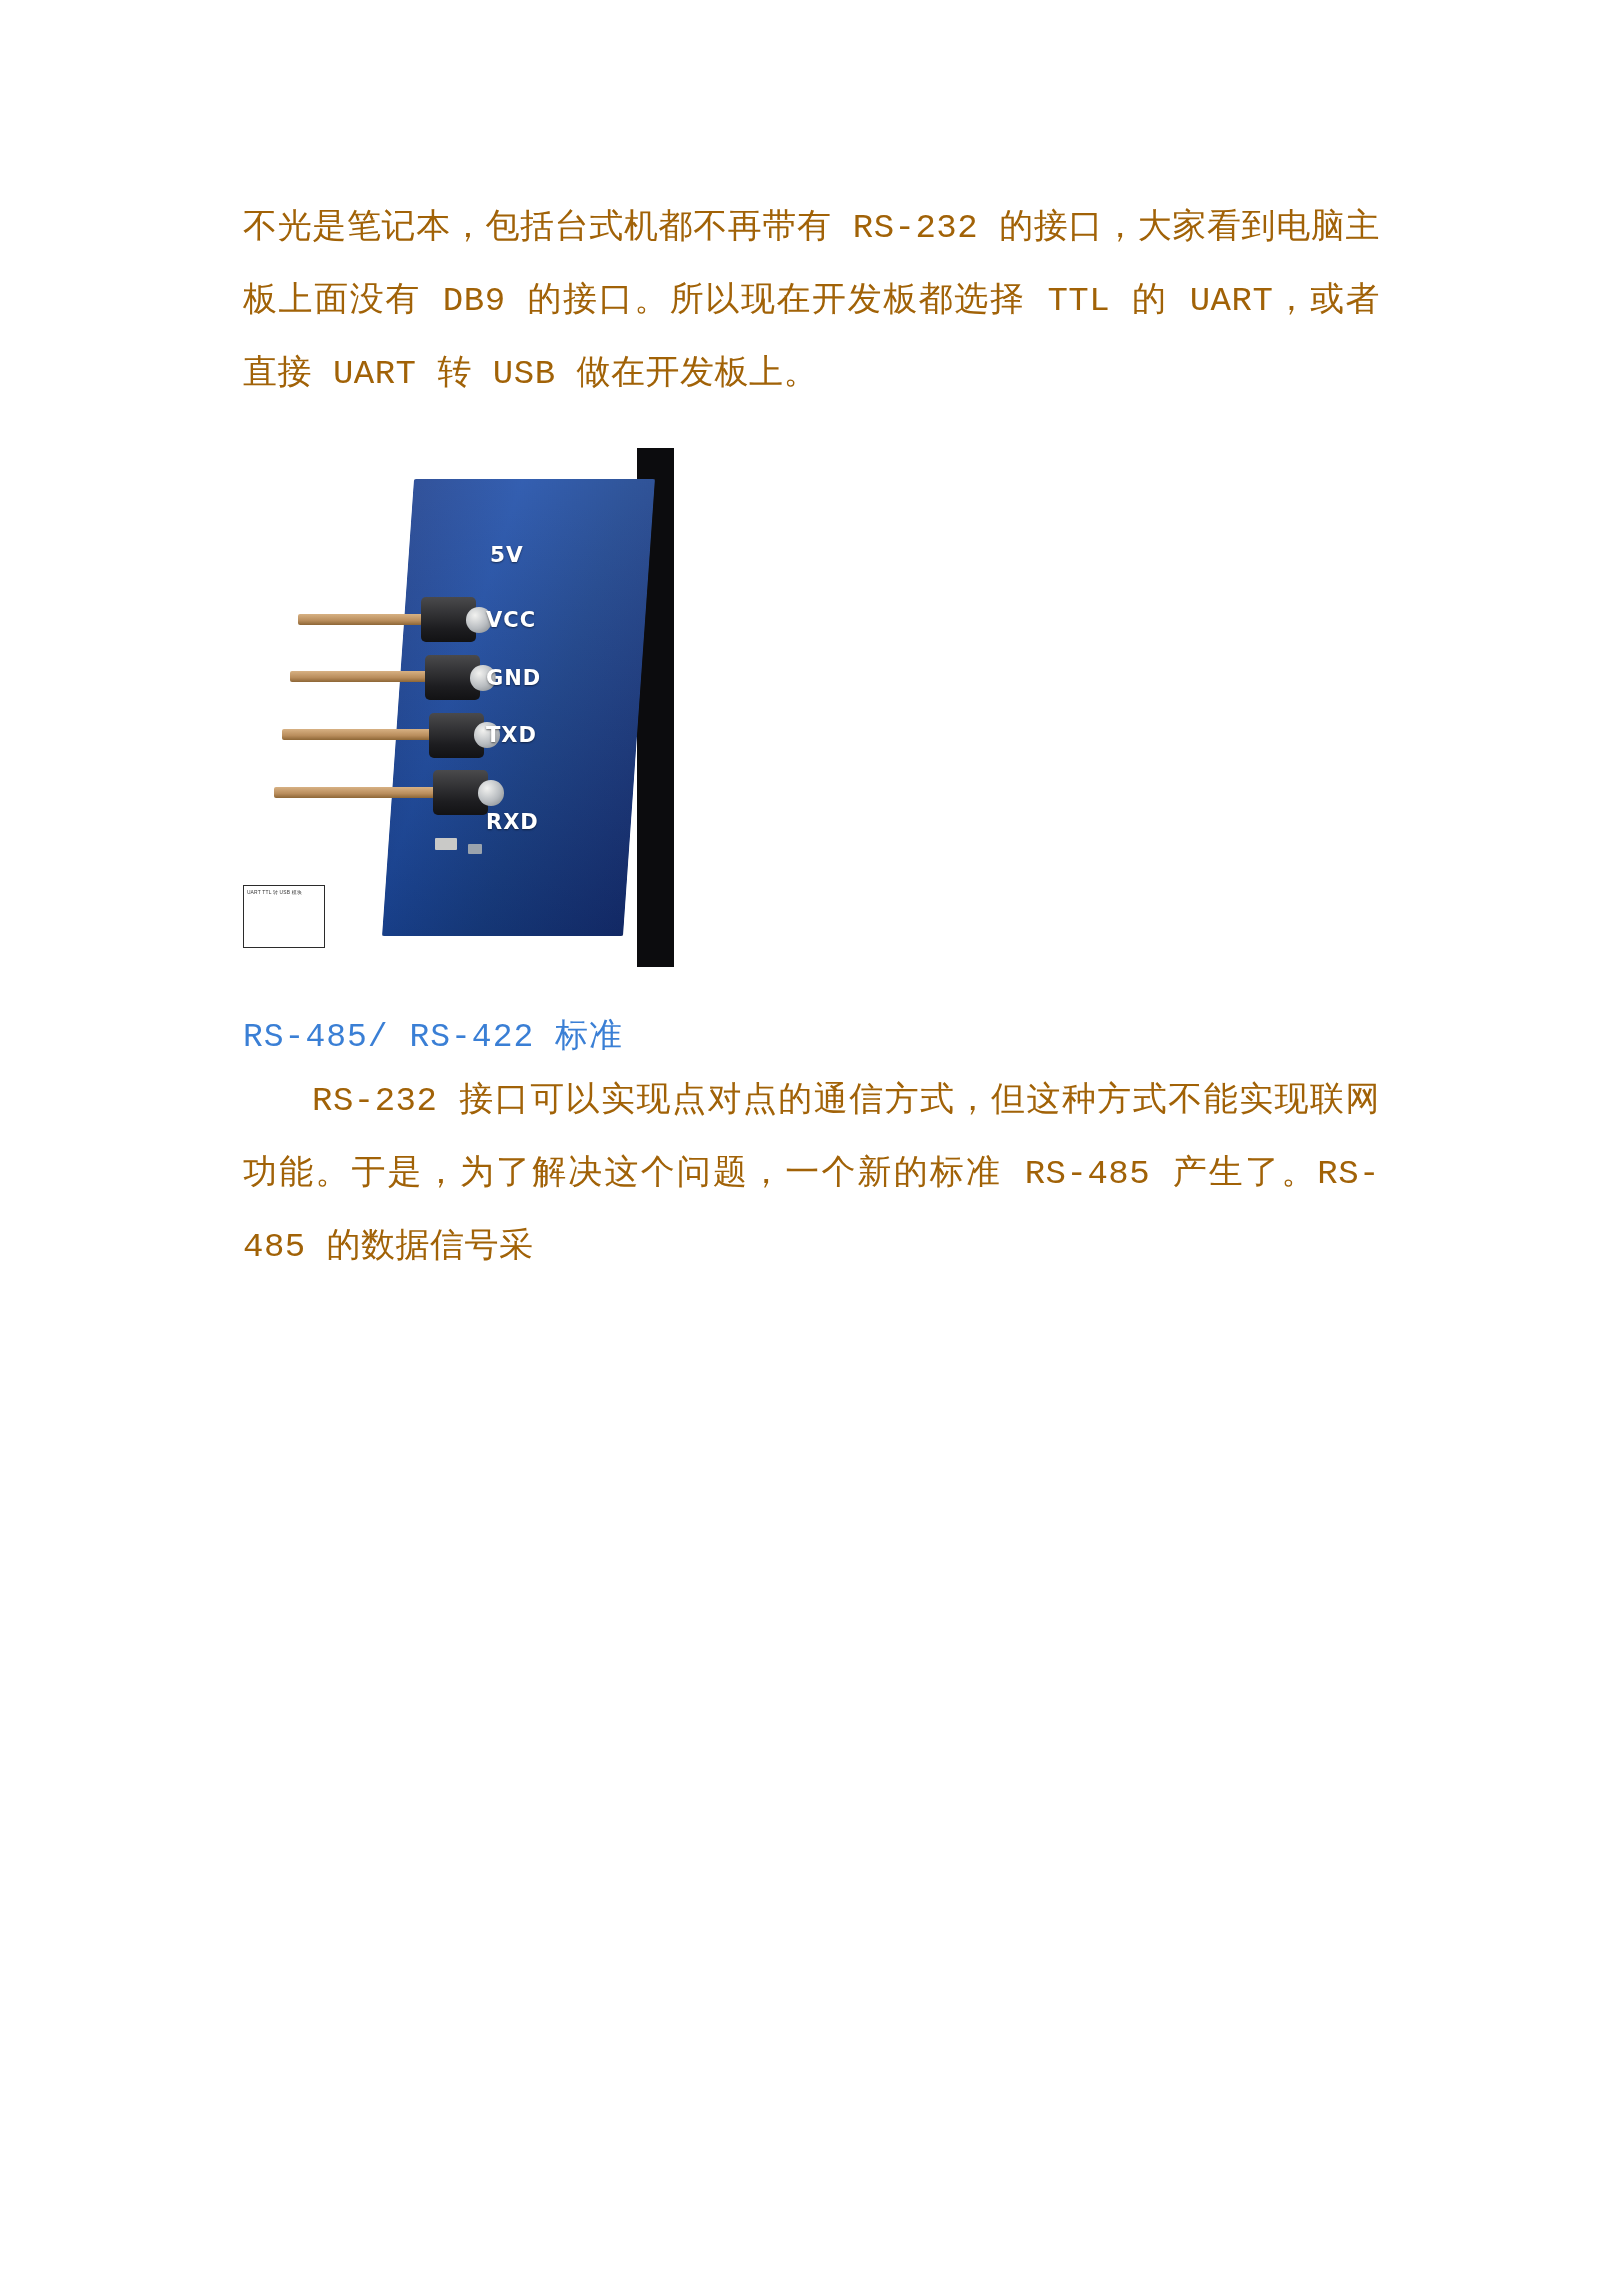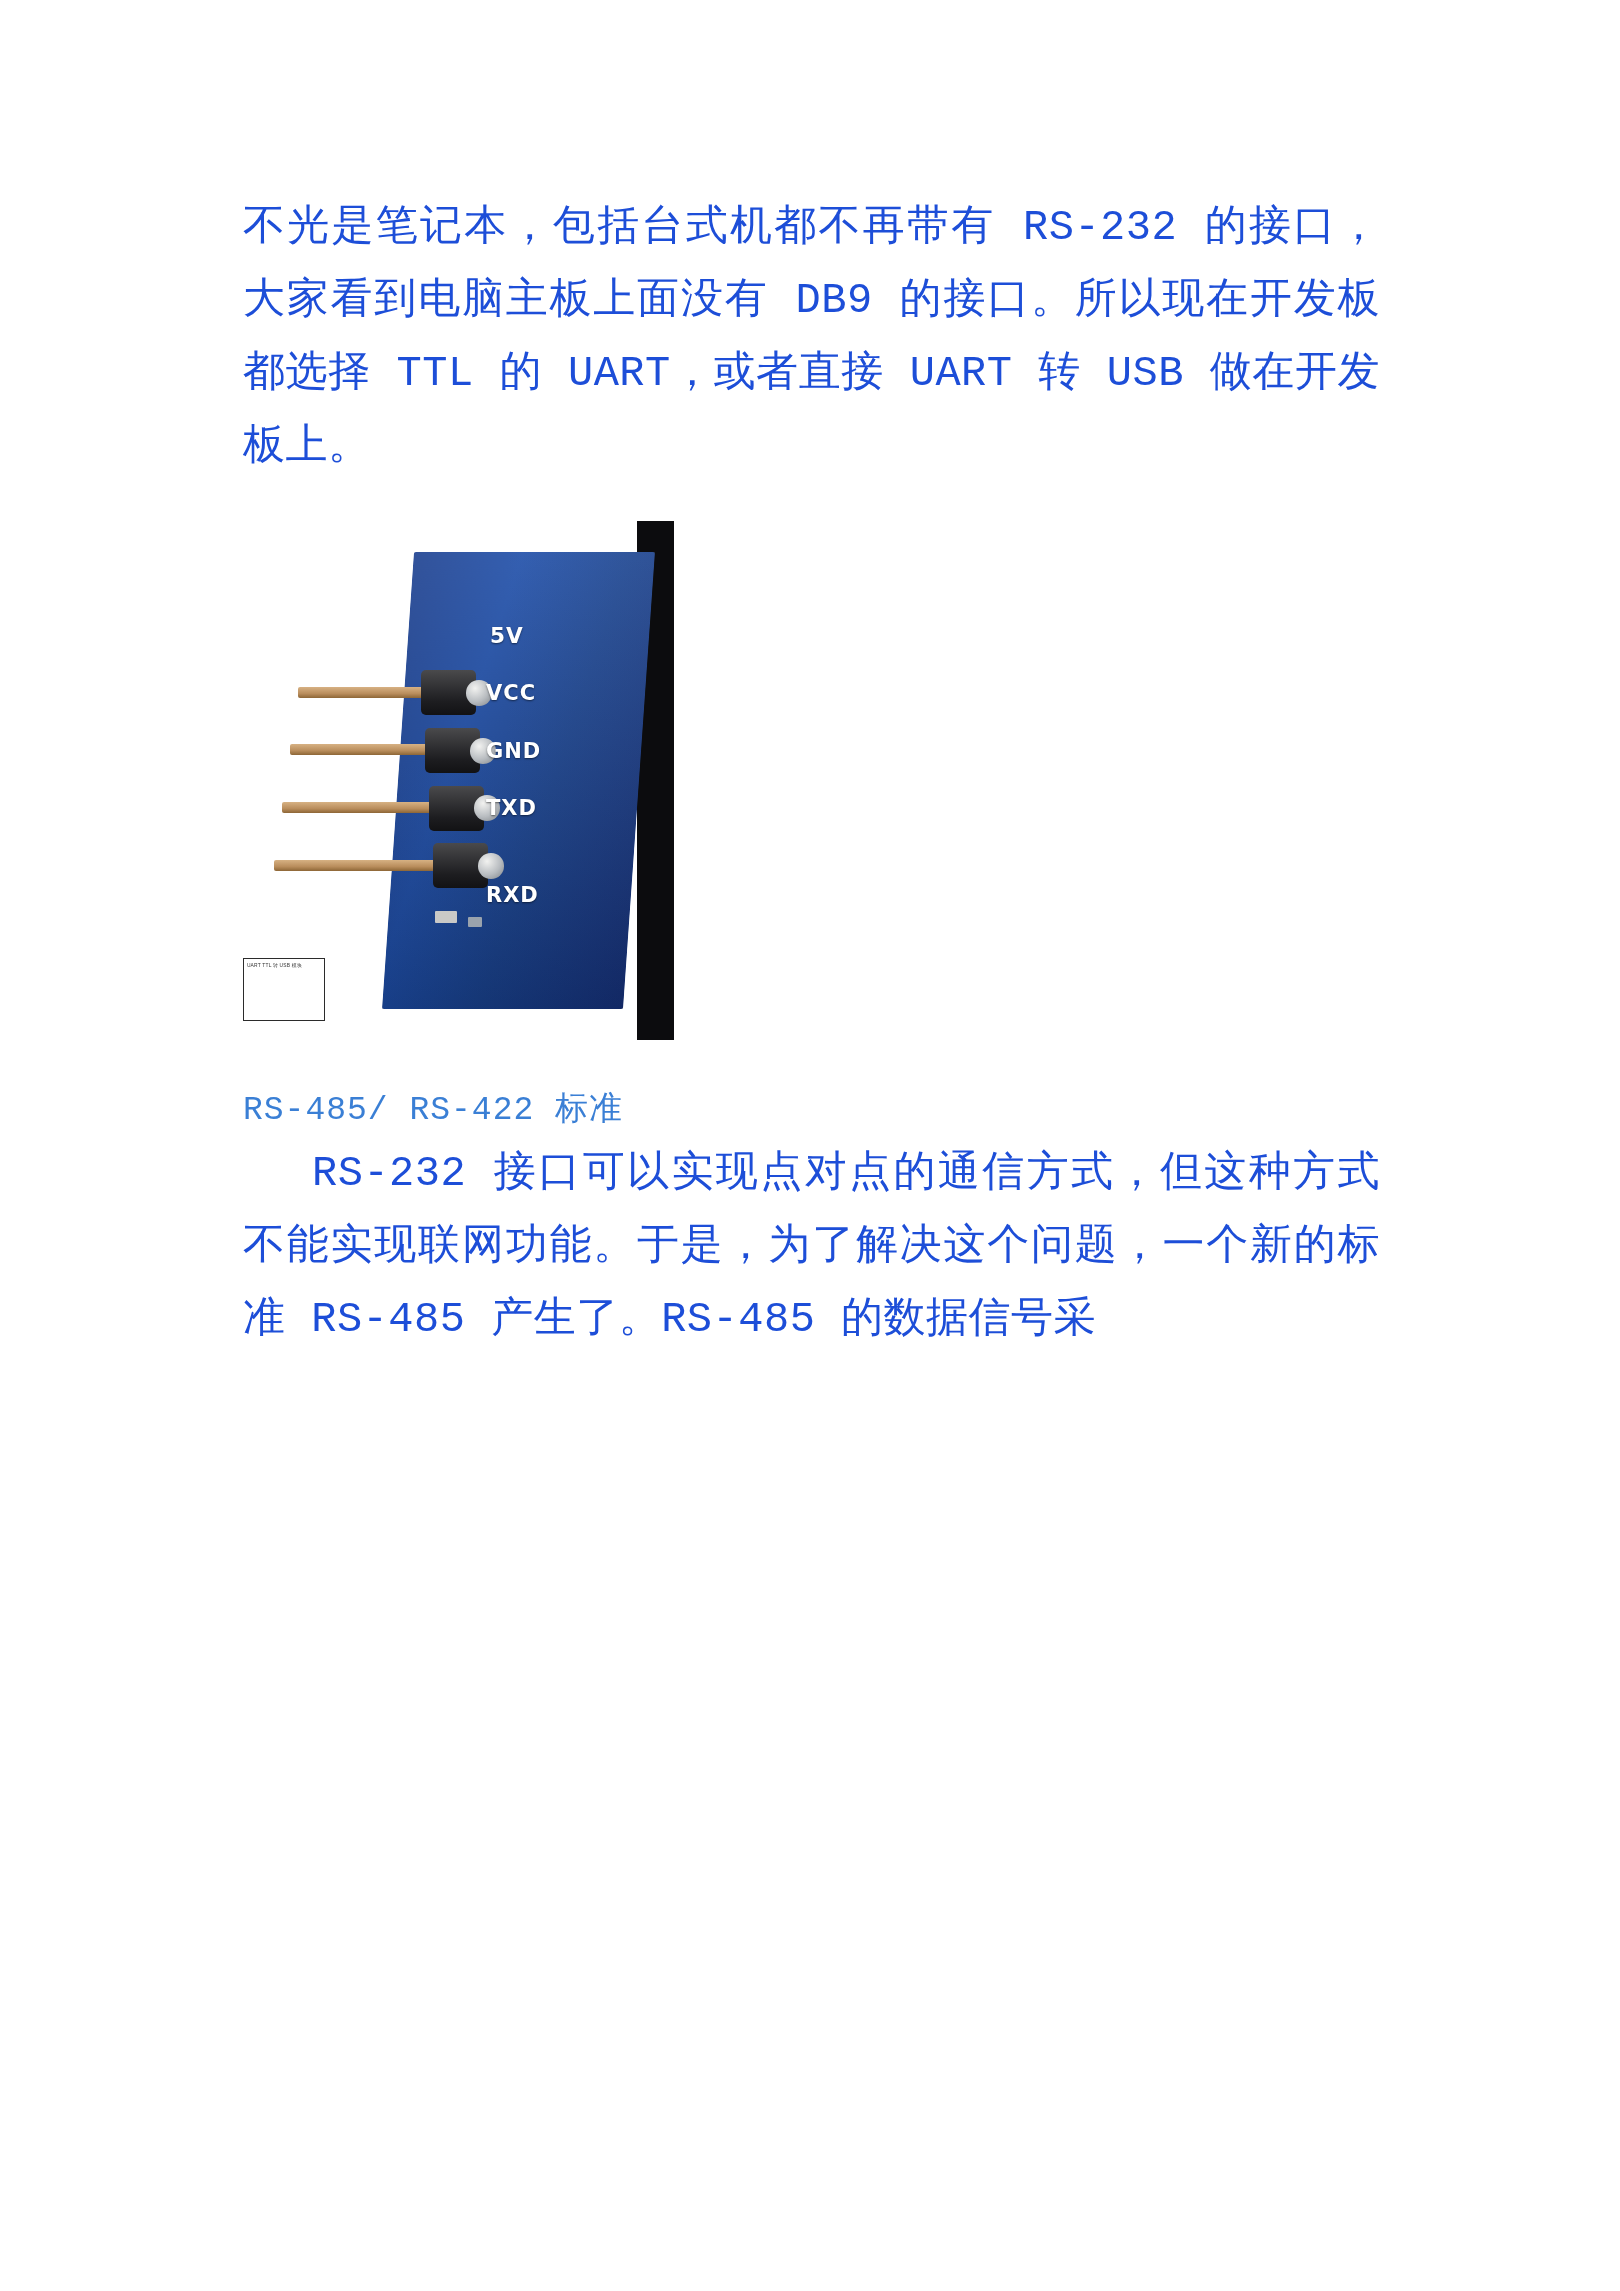--- a/index.html
+++ b/index.html
@@ -23,23 +23,23 @@
   }
   .content {
     position: absolute;
     left: 243px;
     top: 192px;
     width: 1137px;
   }
   p.para {
     margin: 0 0 0 0;
     font-family: "Liberation Mono", "DejaVu Sans Mono", monospace;
-    font-size: 42px;
+    font-size: 34px;
     line-height: 73px;
-    color: #1d4ed8;
+    color: #a16207;
     text-align: justify;
     text-justify: inter-ideograph;
     letter-spacing: 0.5px;
   }
   p.indent {
     text-indent: 69px;
   }
   
   .figure {
     position: relative;
@@ -89,21 +89,21 @@
   
   .pin-label {
     position: absolute;
     color: #ffffff;
     font-family: "DejaVu Sans", sans-serif;
     font-weight: bold;
     font-size: 21px;
     letter-spacing: 1px;
     text-shadow: 0 1px 2px rgba(0,0,0,0.5);
   }
-  .label-5v  { left: 247px; top: 94px;  font-size: 21.6px; margin-top: 8px;}
+  .label-5v  { left: 247px; top: 94px;  font-size: 21.6px;}
   .label-vcc { left: 243px; top: 160px; }
   .label-gnd { left: 243px; top: 218px; }
   .label-txd { left: 243px; top: 275px; }
   .label-rxd { left: 243px; top: 333px; margin-top: 29px; }
 
   
   .pin {
     position: absolute;
     height: 10.8px;
     background: linear-gradient(180deg,#d7b183,#b98d5c 60%,#8d6636);

